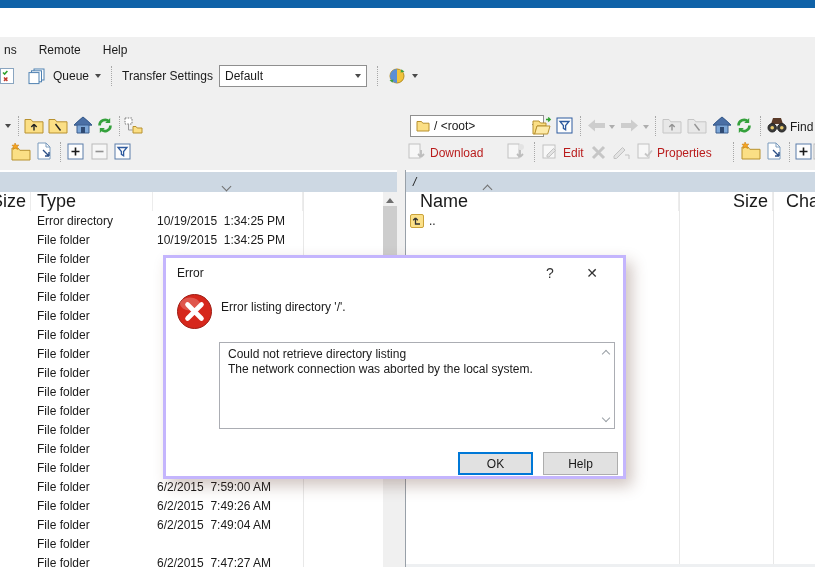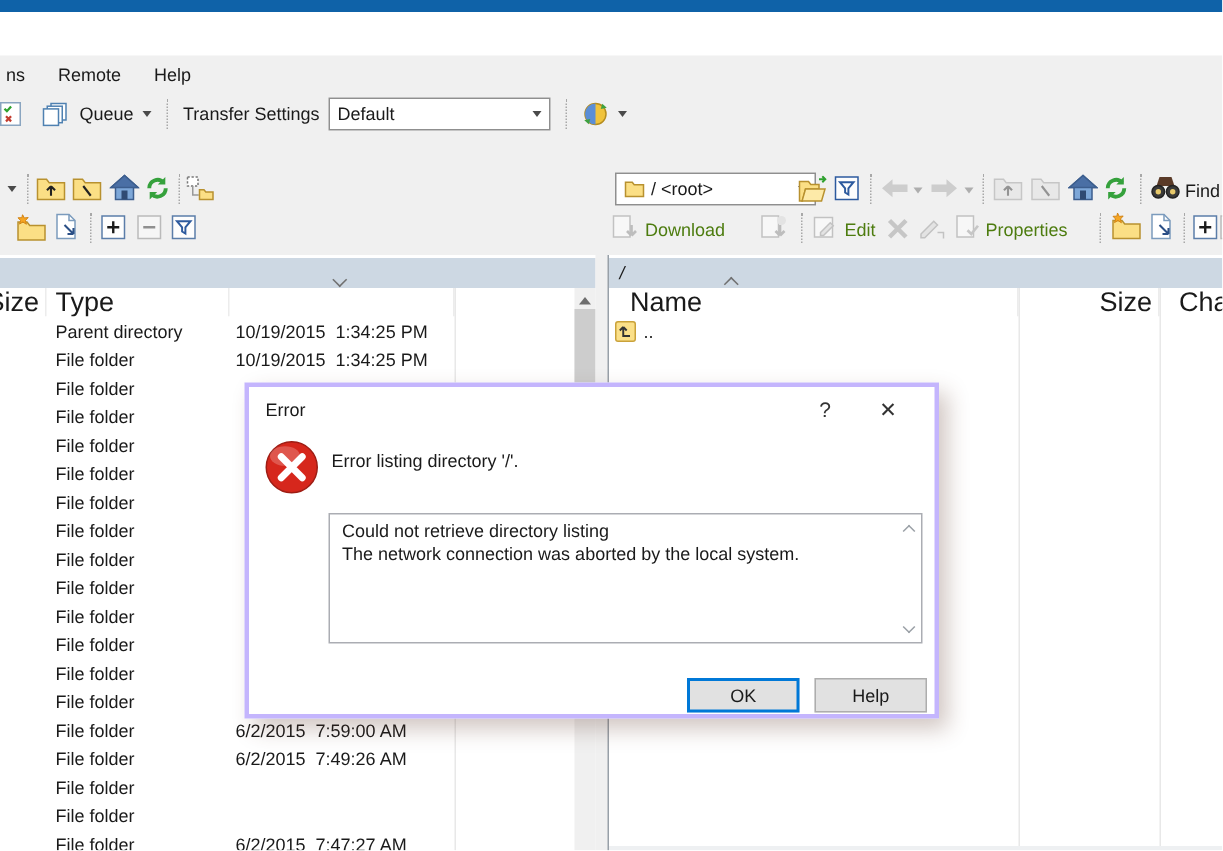--- a/index.html
+++ b/index.html
@@ -6,21 +6,21 @@
   html,body{background:#fff}
   body{font-family:"Liberation Sans",sans-serif;font-size:12px;color:#1a1a1a}
   #root{position:relative;width:815px;height:567px;overflow:hidden;background:#fff}
   .abs{position:absolute}
   .flex{display:flex;align-items:center}
   .sep{width:1px;height:20px;border-left:1px dotted #a8a8a8}
   .caret{width:0;height:0;border-left:3px solid transparent;border-right:3px solid transparent;border-top:4px solid #4a4a4a;display:inline-block}
   .icn{display:inline-flex;align-items:center;justify-content:center}
   .icn svg{display:block}
   .dim{filter:grayscale(1) opacity(.45)}
-  .graytxt{color:#4d7c0f}
+  .graytxt{color:#b91c1c}
   
   .band-accent{left:0;top:0;width:815px;height:8px;background:#0f62a8}
   .band-white{left:0;top:8px;width:815px;height:29px;background:#fff}
   .band-chrome{left:0;top:37px;width:815px;height:133px;background:#f0f0f0}
   
   .menubar{left:0;top:41px;height:19px;display:flex;gap:16px;padding-left:1px}
   .menu-item{padding:2px 3px;cursor:default}
   
   .combo{background:#fff;border:1px solid #8f8f8f;height:22px;display:flex;align-items:center;padding-left:5px}
   .combo .cb-arrow{margin-left:auto;width:16px;height:100%;display:flex;align-items:center;justify-content:center}
@@ -334,21 +334,21 @@
     <span style="justify-content:flex-end">Size</span>
     <span style="padding-left:6px">Type</span>
     <span></span>
   </div>
   <span class="abs chev down" style="left:223px;top:183px"></span>
 
   <div class="abs" style="left:0;top:211px;width:383px;height:356px;background:#fff;overflow:hidden">
 
   <div class="lrow">
       <span class="c-size"></span>
-      <span class="c-type">Parent directory</span>
+      <span class="c-type">Error directory</span>
       <span class="c-changed">10/19/2015  1:34:25 PM</span>
     </div>
       <div class="lrow">
       <span class="c-size"></span>
       <span class="c-type">File folder</span>
       <span class="c-changed">10/19/2015  1:34:25 PM</span>
     </div>
       <div class="lrow">
       <span class="c-size"></span>
       <span class="c-type">File folder</span>
@@ -415,20 +415,21 @@
       <span class="c-changed">6/2/2015  7:59:00 AM</span>
     </div>
       <div class="lrow">
       <span class="c-size"></span>
       <span class="c-type">File folder</span>
       <span class="c-changed">6/2/2015  7:49:26 AM</span>
     </div>
       <div class="lrow">
       <span class="c-size"></span>
       <span class="c-type">File folder</span>
+      <span class="c-changed">6/2/2015  7:49:04 AM</span>
     </div>
       <div class="lrow">
       <span class="c-size"></span>
       <span class="c-type">File folder</span>
     </div>
       <div class="lrow">
       <span class="c-size"></span>
       <span class="c-type">File folder</span>
       <span class="c-changed">6/2/2015  7:47:27 AM</span>
     </div>

